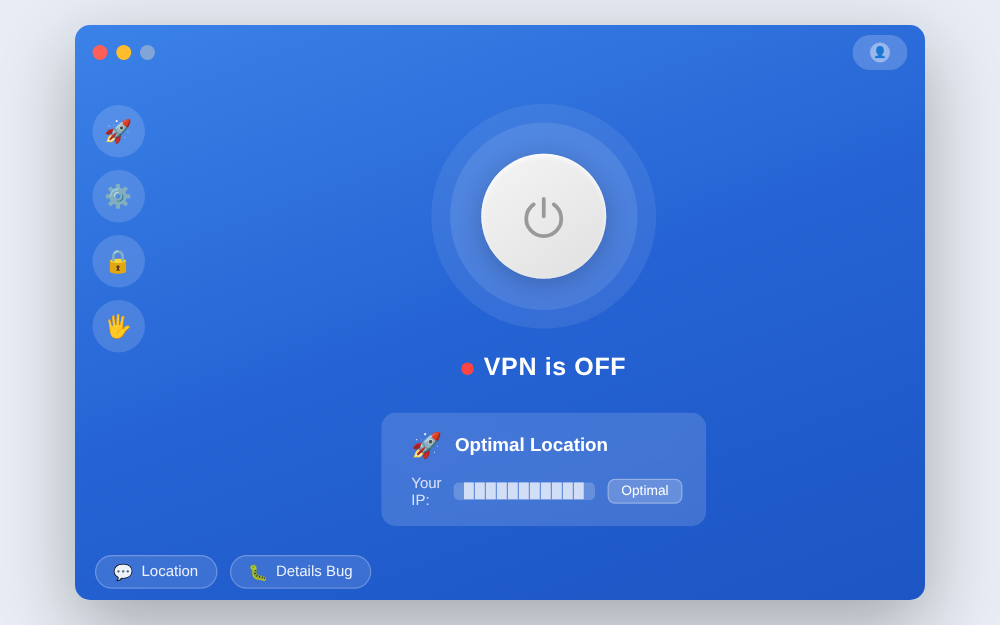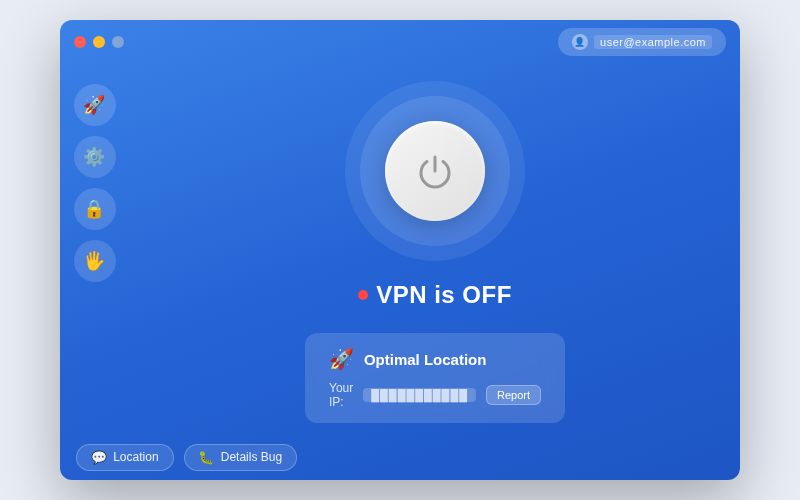--- a/index.html
+++ b/index.html
@@ -185,21 +185,21 @@
     .status-dot {
       width: 10px;
       height: 10px;
       border-radius: 50%;
       background: #ff4444;
       flex-shrink: 0;
     }
 
     .status-text {
       color: white;
-      font-size: 24px;
+      font-size: 20px;
       font-weight: 600;
       letter-spacing: 0.5px;
     }
 
     
     .location-card {
       background: rgba(255,255,255,0.15);
       backdrop-filter: blur(10px);
       border-radius: 12px;
       padding: 14px 24px;
@@ -289,21 +289,20 @@
 <div class="window">
 
   <div class="titlebar">
     <div class="window-controls">
       <div class="wc wc-close"></div>
       <div class="wc wc-min"></div>
       <div class="wc wc-max"></div>
     </div>
     <button class="user-btn">
       <div class="user-icon">👤</div>
-      <span class="user-email">user@example.com</span>
     </button>
   </div>
 
   <div class="sidebar">
     <div class="sidebar-item">
       <span>🚀</span>
     </div>
     <div class="sidebar-item">
       <span>⚙️</span>
     </div>
@@ -336,21 +335,21 @@
     </div>
 
     <div class="location-card">
       <div class="location-header">
         <span class="location-icon">🚀</span>
         <span class="location-name">Optimal Location</span>
       </div>
       <div class="location-ip">
         <span class="ip-label">Your IP:</span>
         <span class="ip-value">███████████</span>
-        <button class="details-btn">Report</button>
+        <button class="details-btn">Optimal</button>
       </div>
     </div>
 
   </div>
 
   <div class="bottom-bar">
     <button class="bottom-btn">
       <span class="bottom-btn-icon">💬</span>
       <span>Location</span>
     </button>

